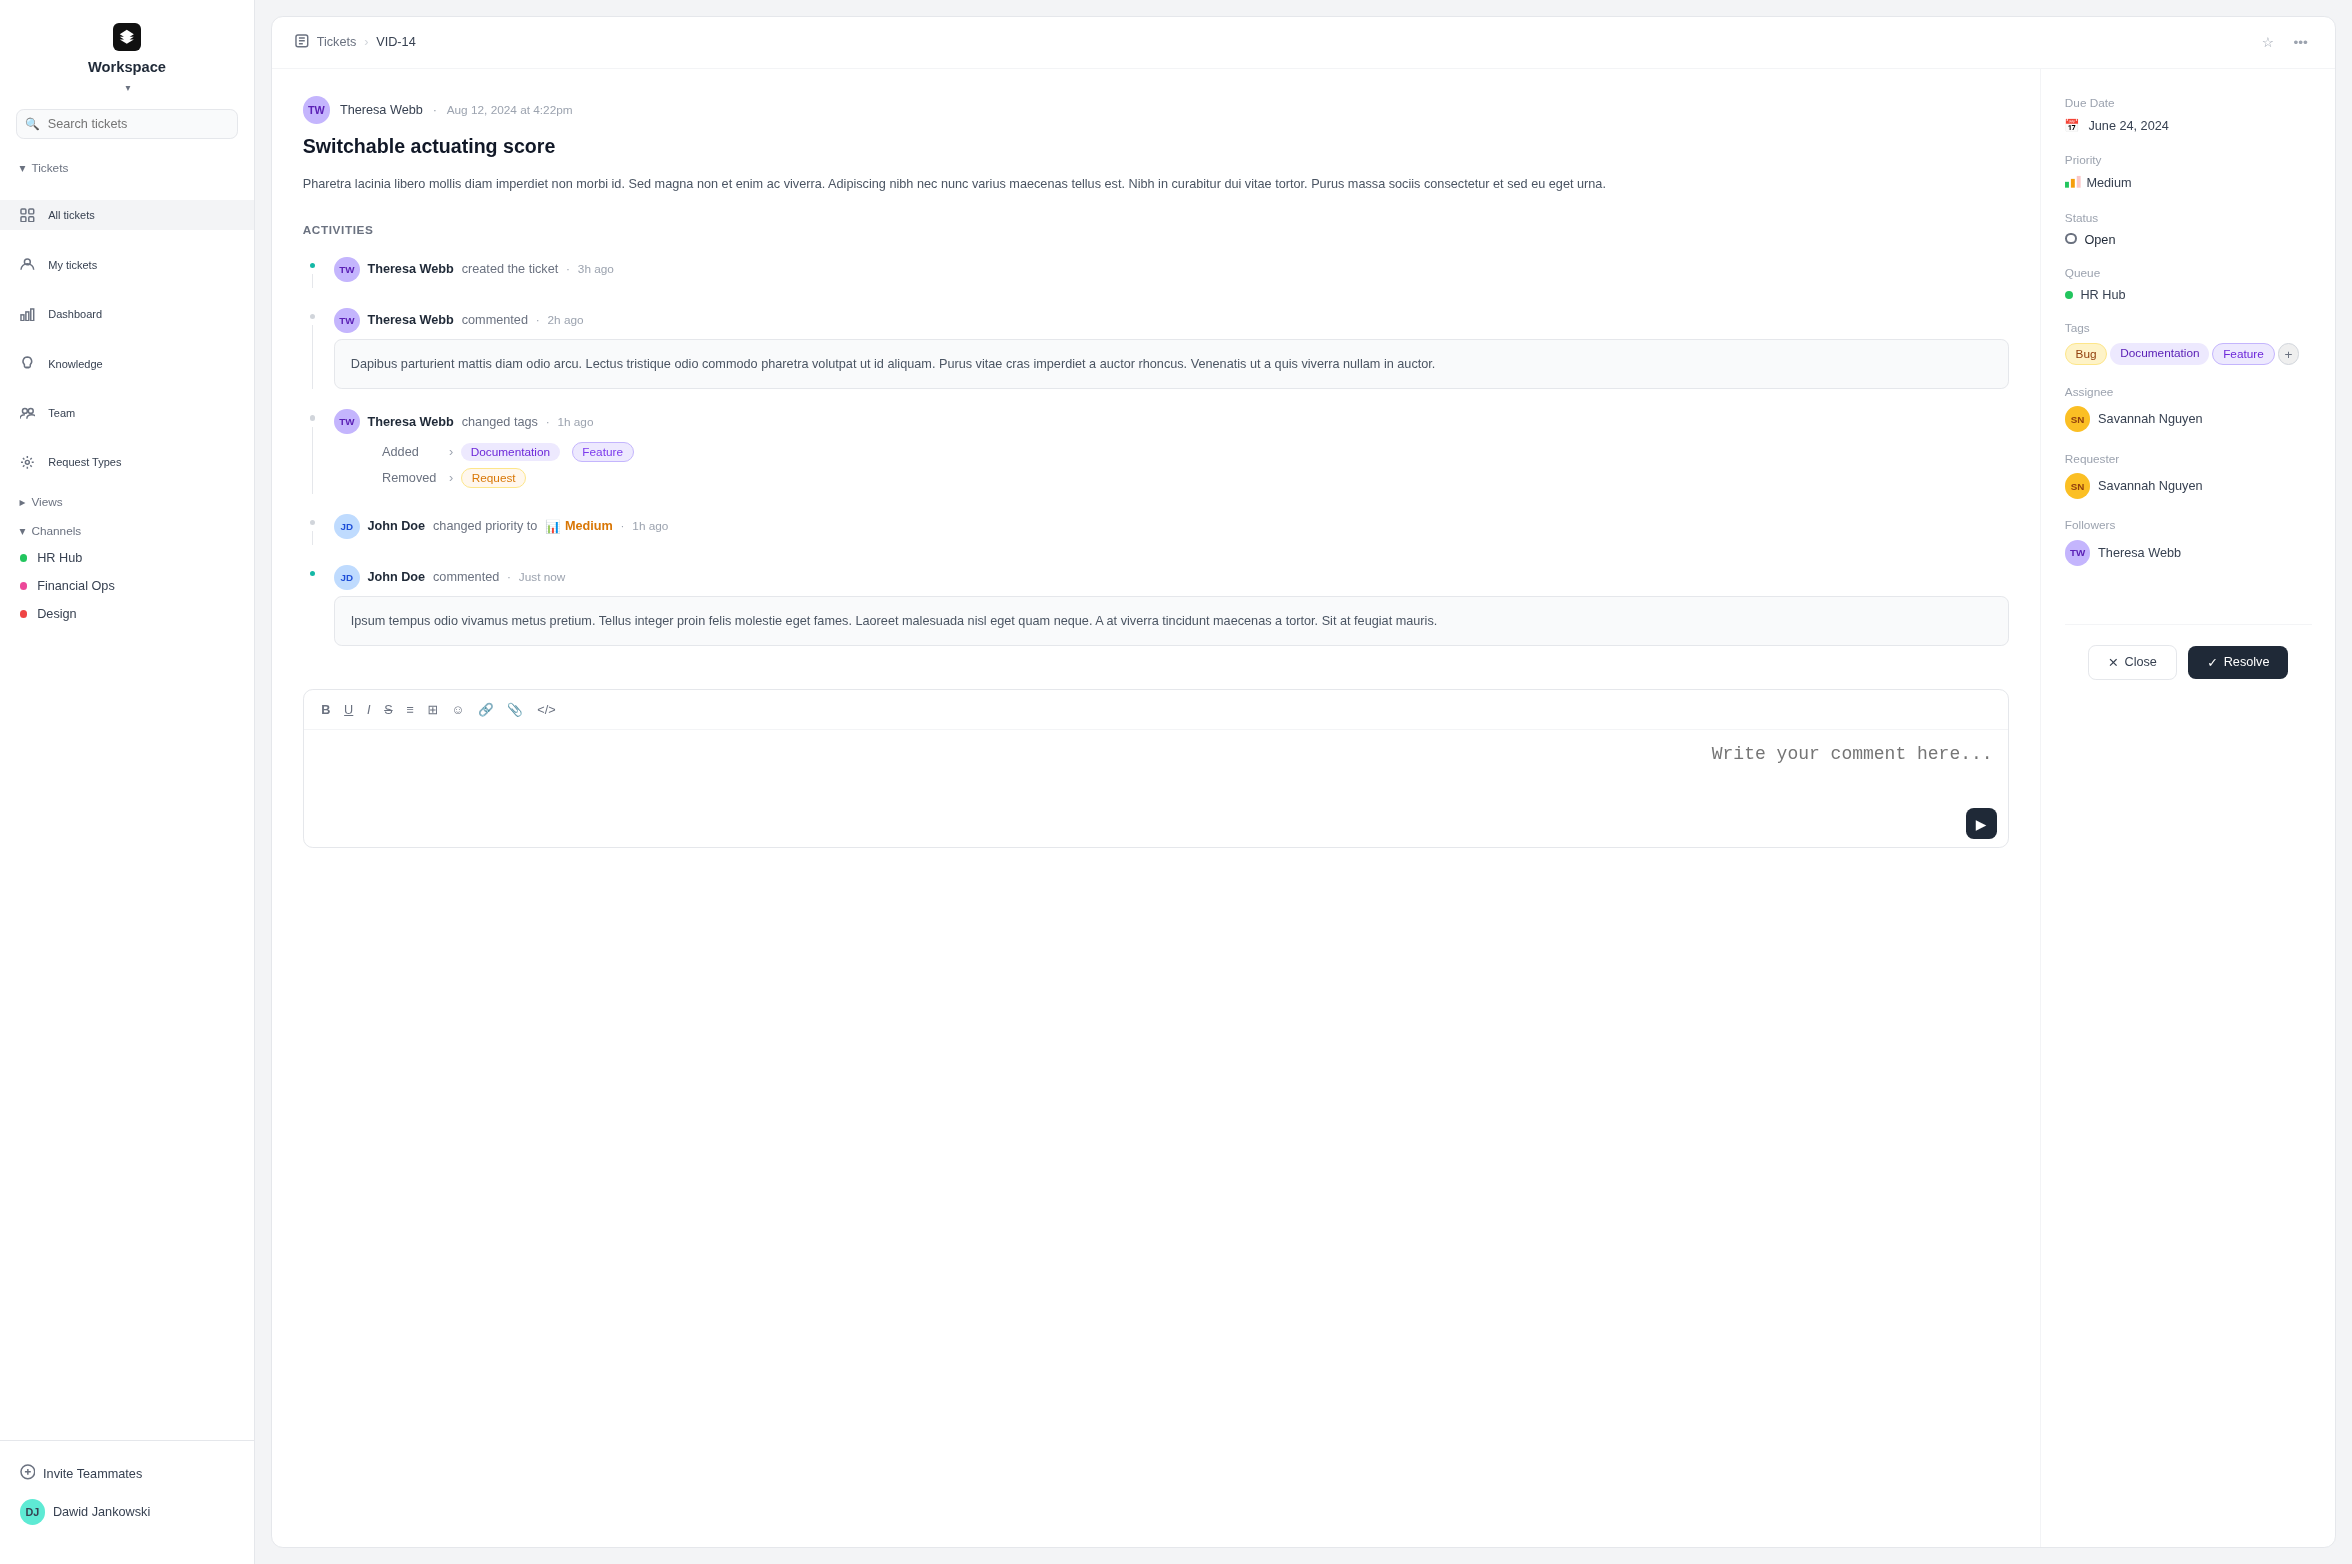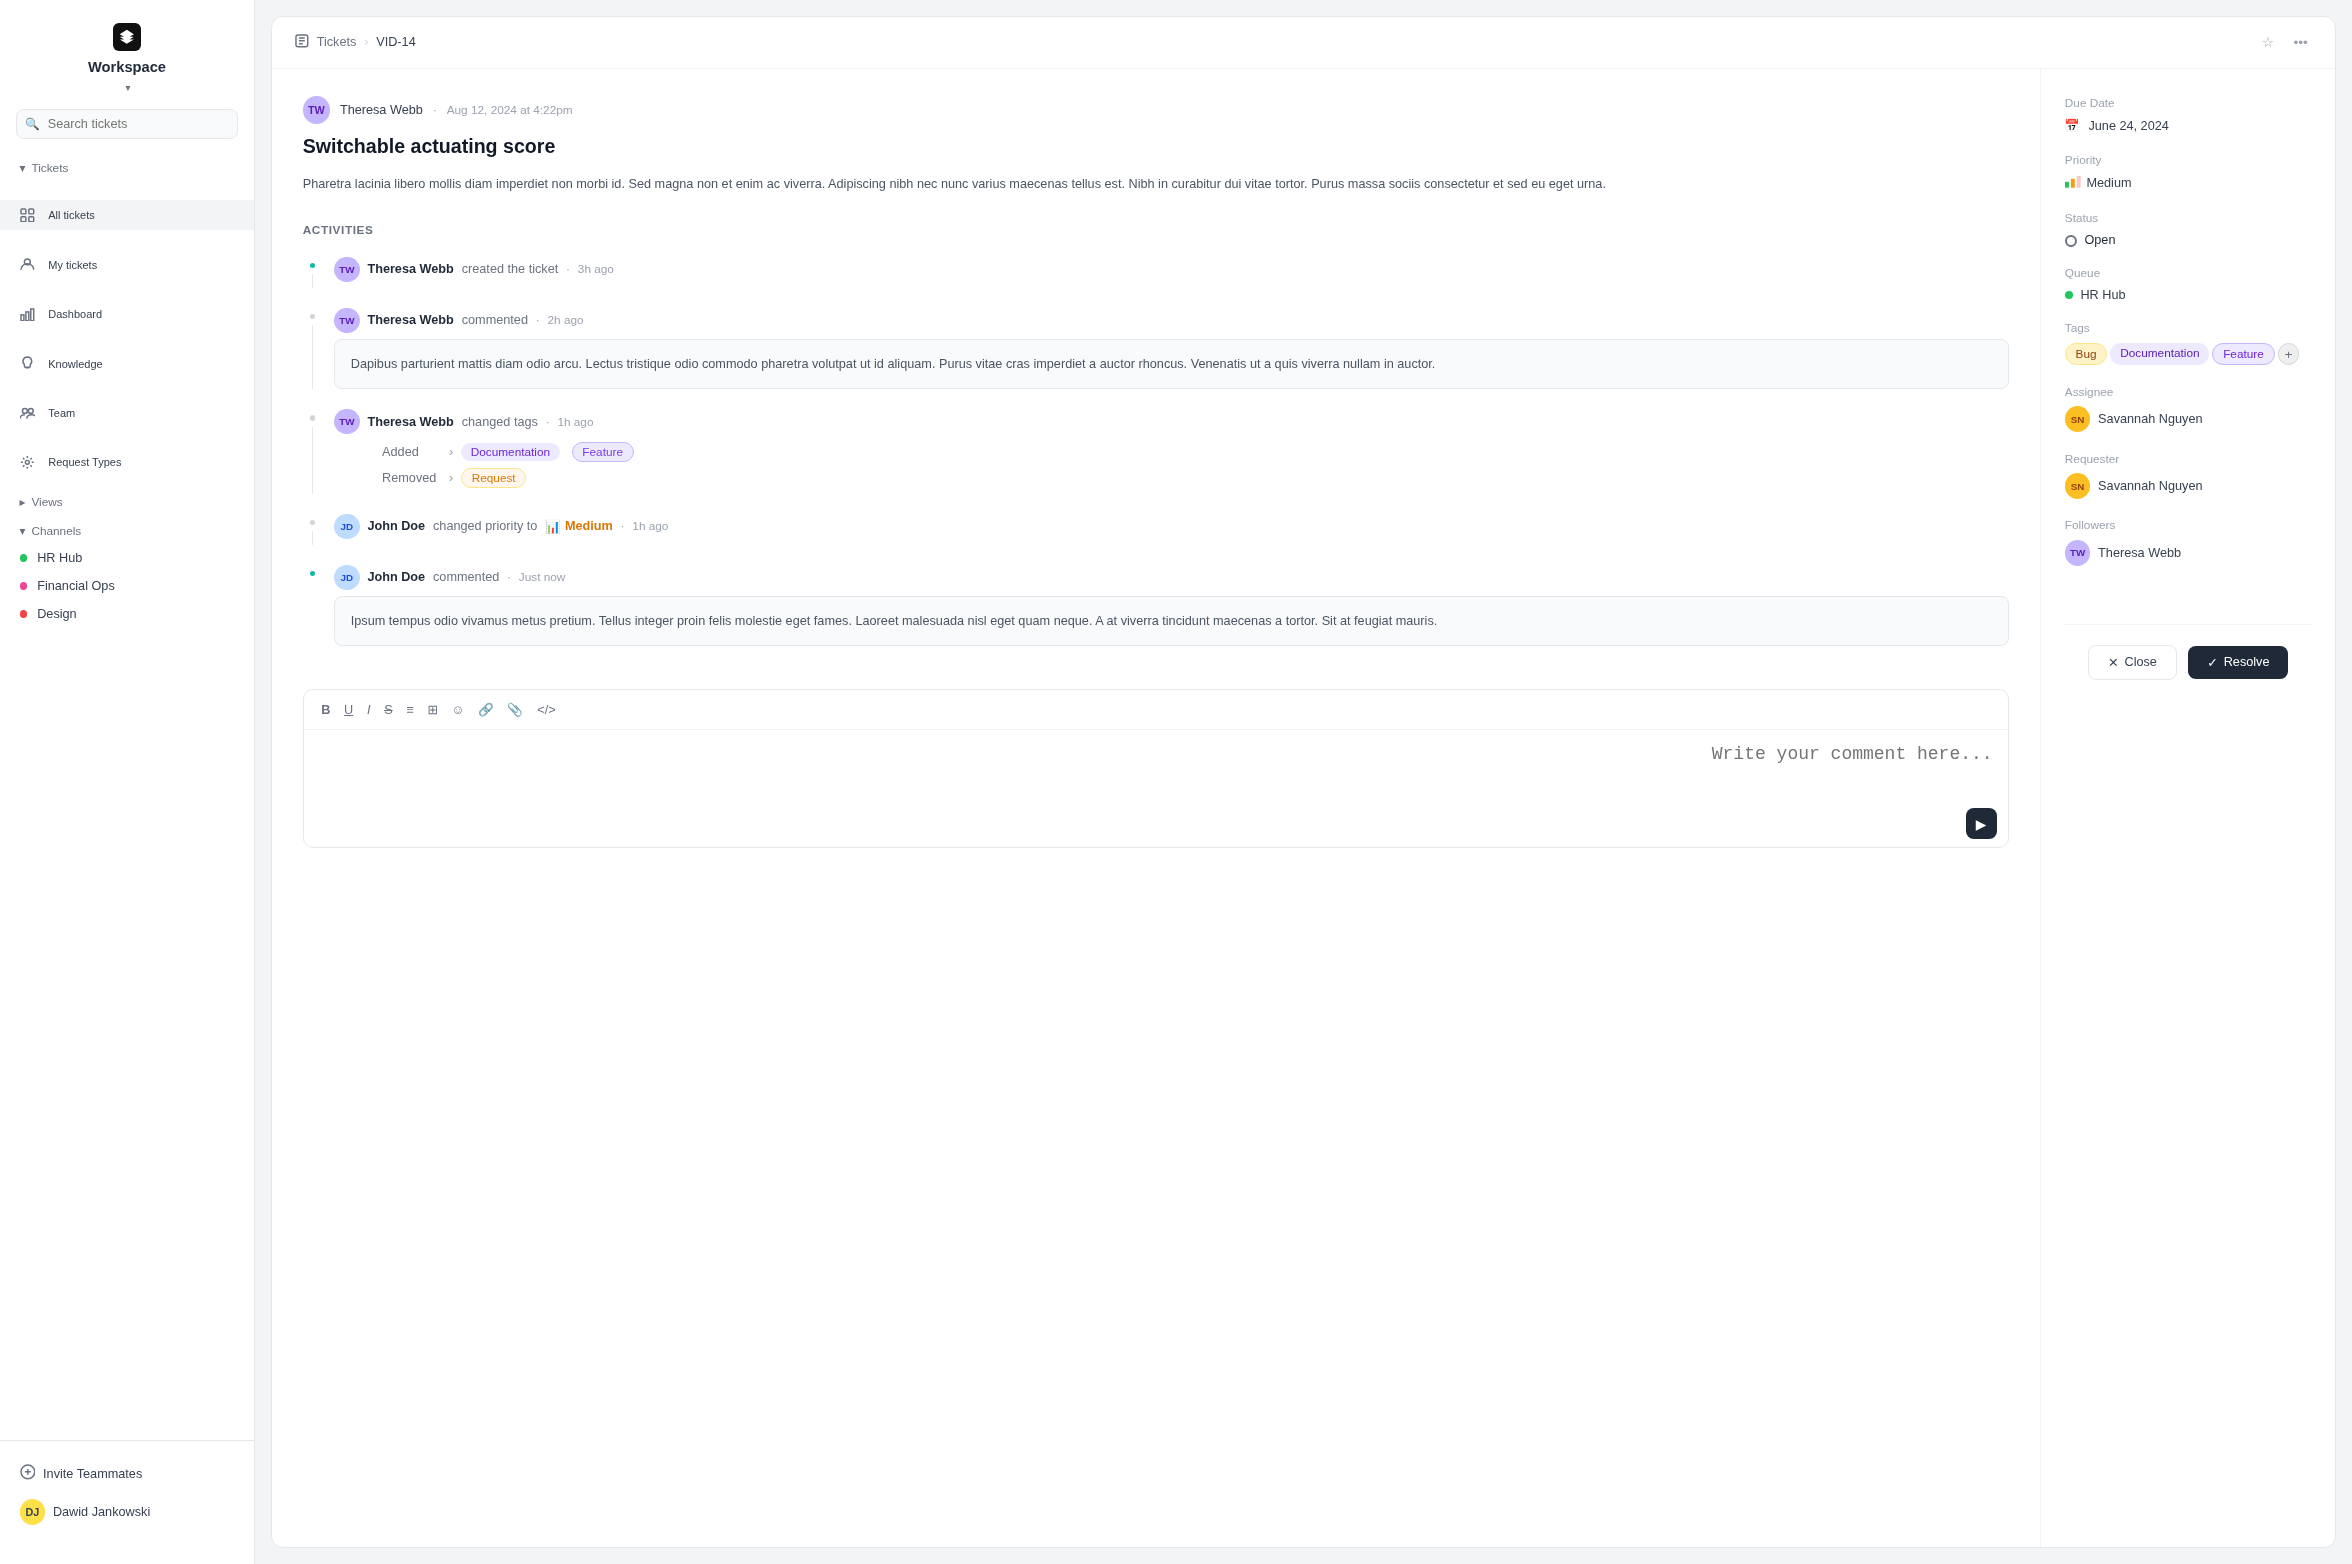--- a/index.html
+++ b/index.html
@@ -23,21 +23,21 @@
     .sidebar-item.active { background: #f3f4f6; font-weight: 500; }
     .sidebar-item-icon { width: 15.7px; height: 15.7px; display: flex; align-items: center; justify-content: center; color: #6b7280; }
 
     .channels-section { margin-top: 7.8px; }
     .channel-dot { width: 7.8px; height: 7.8px; border-radius: 50%; display: inline-block; }
     .channel-item { display: flex; align-items: center; gap: 9.8px; padding: 6.9px 19.6px; font-size: 12.7px; color: #374151; cursor: pointer; }
 
     .sidebar-bottom { margin-top: auto; padding: 15.7px 19.6px; border-top: 1px solid #e5e7eb; }
     .invite-btn { display: flex; align-items: center; gap: 7.8px; font-size: 12.7px; color: #374151; cursor: pointer; padding: 7.8px 0; }
     .user-row { display: flex; align-items: center; gap: 7.8px; font-size: 12.7px; color: #374151; padding: 7.8px 0; }
-    .user-avatar { width: 25.5px; height: 25.5px; border-radius: 50%; background: #fde047; display: flex; align-items: center; justify-content: center; font-size: 10.8px; font-weight: 600; color: #374151; overflow: hidden; }
+    .user-avatar { width: 25.5px; height: 25.5px; border-radius: 50%; background: #5eead4; display: flex; align-items: center; justify-content: center; font-size: 10.8px; font-weight: 600; color: #374151; overflow: hidden; }
 
     
     .main { flex: 1; display: flex; flex-direction: column; overflow: hidden; background: #fff; margin: 15.7px; border-radius: 11.8px; border: 1px solid #e5e7eb; }
 
     
     .topbar { display: flex; align-items: center; justify-content: space-between; padding: 13.7px 23.5px; border-bottom: 1px solid #f3f4f6; }
     .breadcrumb { display: flex; align-items: center; gap: 7.8px; font-size: 12.7px; color: #6b7280; }
     .breadcrumb-sep { color: #d1d5db; }
     .breadcrumb-current { color: #374151; font-weight: 500; }
     .topbar-actions { display: flex; align-items: center; gap: 11.8px; color: #9ca3af; }
@@ -92,21 +92,21 @@
     .send-btn { width: 31px; height: 31px; background: #1f2937; border-radius: 7.8px; display: flex; align-items: center; justify-content: center; cursor: pointer; color: white; font-size: 13.7px; border: none; }
 
     
     .ticket-sidebar { width: 294px; min-width: 294px; padding: 27.4px 23.5px; overflow-y: auto; }
     .sidebar-field { margin-bottom: 19.6px; }
     .field-label { font-size: 11.8px; color: #9ca3af; font-weight: 500; margin-bottom: 7.8px; }
     .field-value { display: flex; align-items: center; gap: 7.8px; font-size: 12.7px; color: #374151; font-weight: 500; }
 
     .priority-badge { display: flex; align-items: center; gap: 5.9px; font-size: 12.7px; font-weight: 500; color: #374151; }
 
-    .status-badge { display: flex; align-items: flex-end; gap: 7.8px; font-size: 12.7px; }
+    .status-badge { display: flex; align-items: flex-start; gap: 7.8px; font-size: 12.7px; }
     .status-circle { width: 11.8px; height: 11.8px; border-radius: 50%; border: 2px solid #6b7280; }
 
     .queue-dot { width: 7.8px; height: 7.8px; border-radius: 50%; background: #22c55e; }
 
     .tags-area { display: flex; flex-wrap: wrap; gap: 3px; margin-top: 0; }
     .tag-pill { padding: 2.9px 9.8px; border-radius: 11.8px; font-size: 11.8px; font-weight: 500; }
     .tag-pill.bug { background: #fef3c7; color: #92400e; border: 1px solid #fde68a; }
     .tag-pill.documentation { background: #ede9fe; color: #5b21b6; }
     .tag-pill.feature { background: #ede9fe; color: #6d28d9; border: 1px solid #c4b5fd; }
     .tag-add { width: 21.6px; height: 21.6px; border-radius: 50%; border: 1px solid #d1d5db; display: flex; align-items: center; justify-content: center; cursor: pointer; color: #6b7280; font-size: 13.7px; }

